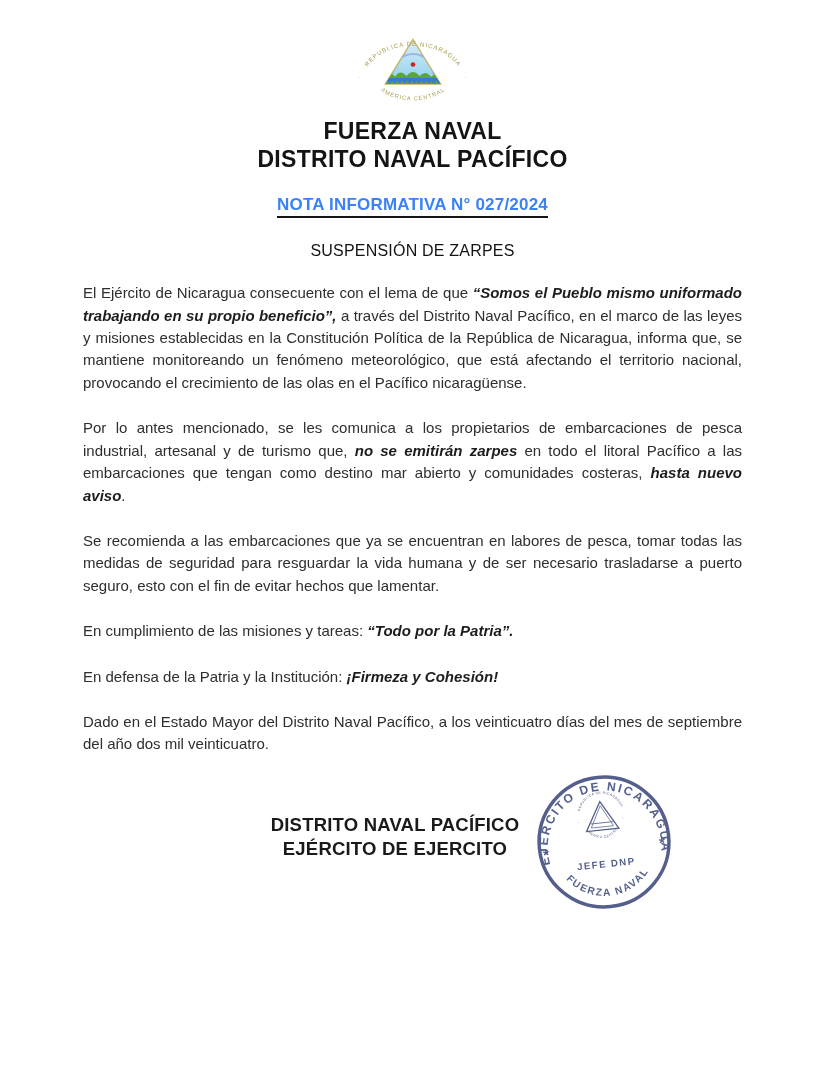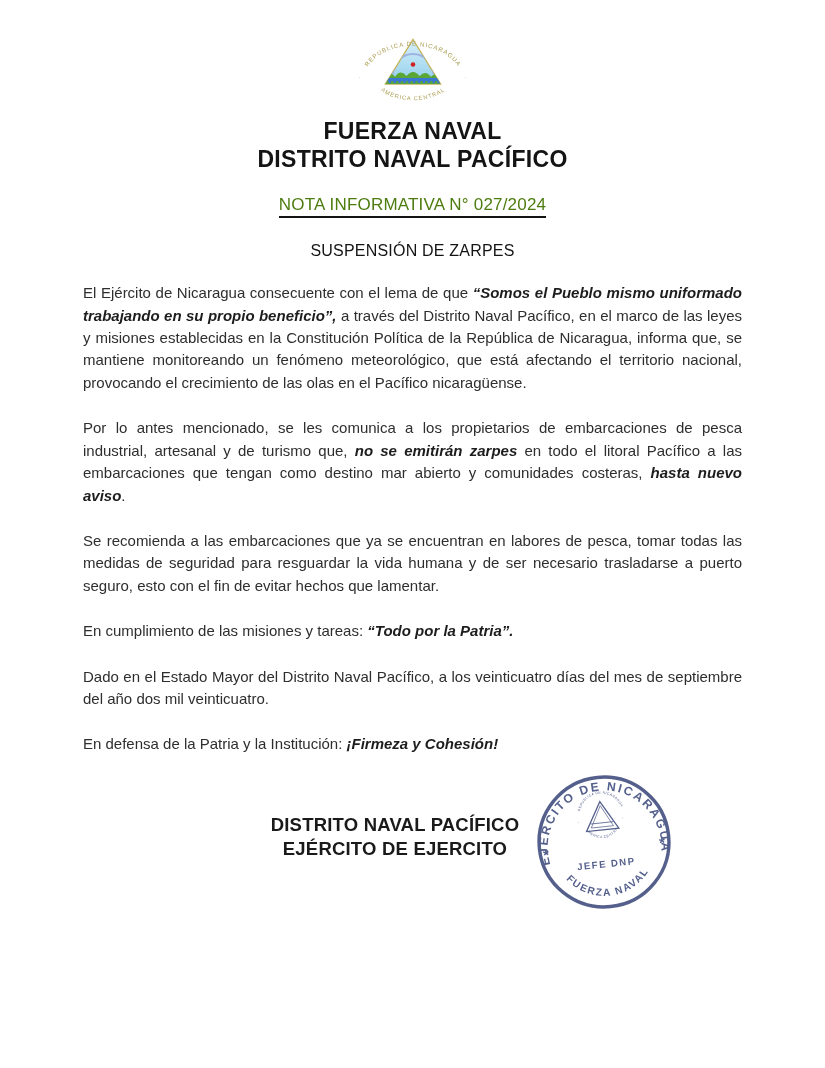--- a/index.html
+++ b/index.html
@@ -12,21 +12,21 @@
     color:#2e2e2e;
     overflow:hidden;
   }
   .emblem{width:130px;margin:28px auto 4px;display:block;}
   .org-title{
     text-align:center;font-weight:bold;color:#141414;
     font-size:23px;line-height:28px;letter-spacing:.3px;margin:8px 0 0;
   }
   .note-title-wrap{text-align:center;margin-top:22px;}
   .note-title{
-    display:inline-block;font-weight:normal;color:#4d7c0f;font-size:17px;
+    display:inline-block;font-weight:bold;color:#3b82f6;font-size:17px;
     border-bottom:2px solid #141414;padding-bottom:1px;letter-spacing:.2px;
   }
   .subject{
     text-align:center;font-weight:normal;color:#141414;
     font-size:16px;margin-top:24px;letter-spacing:.2px;
   }
   .body-text{margin:22px 75px 0;}
   .body-text p{
     margin:0 8px 23px;
     font-size:15px;line-height:22.4px;
@@ -93,22 +93,22 @@
     <span class="note-title">NOTA INFORMATIVA N° 027/2024</span>
   </div>
 
   <div class="subject">SUSPENSIÓN DE ZARPES</div>
 
   <div class="body-text">
     <p><span>El Ejército de Nicaragua consecuente con el lema de que </span><span class="bi">“Somos el Pueblo mismo uniformado trabajando en su propio beneficio”,</span><span> a través del Distrito Naval Pacífico, en el marco de las leyes y misiones establecidas en la Constitución Política de la República de Nicaragua, informa que, se mantiene monitoreando un fenómeno meteorológico, que está afectando el territorio nacional, provocando el crecimiento de las olas en el Pacífico nicaragüense.</span></p>
     <p><span>Por lo antes mencionado, se les comunica a los propietarios de embarcaciones de pesca industrial, artesanal y de turismo que, </span><span class="bi">no se emitirán zarpes</span><span> en todo el litoral Pacífico a las embarcaciones que tengan como destino mar abierto y comunidades costeras, </span><span class="bi">hasta nuevo aviso</span><span>.</span></p>
     <p><span>Se recomienda a las embarcaciones que ya se encuentran en labores de pesca, tomar todas las medidas de seguridad para resguardar la vida humana y de ser necesario trasladarse a puerto seguro, esto con el fin de evitar hechos que lamentar.</span></p>
     <p><span>En cumplimiento de las misiones y tareas: </span><span class="bi">“Todo por la Patria”.</span></p>
+    <p><span>En defensa de la Patria y la Institución: </span><span class="bi">¡Firmeza y Cohesión!</span></p>
     <p><span>Dado en el Estado Mayor del Distrito Naval Pacífico, a los veinticuatro días del mes de septiembre del año dos mil veinticuatro.</span></p>
-    <p><span>En defensa de la Patria y la Institución: </span><span class="bi">¡Firmeza y Cohesión!</span></p>
   </div>
 
   <div class="signature-row">
     <div class="signature-text">
       <span style="display:block">DISTRITO NAVAL PACÍFICO</span>
       <span style="display:block">EJÉRCITO DE EJERCITO</span>
     </div>
 
     <svg class="stamp" viewBox="0 0 140 140">
       <defs>

